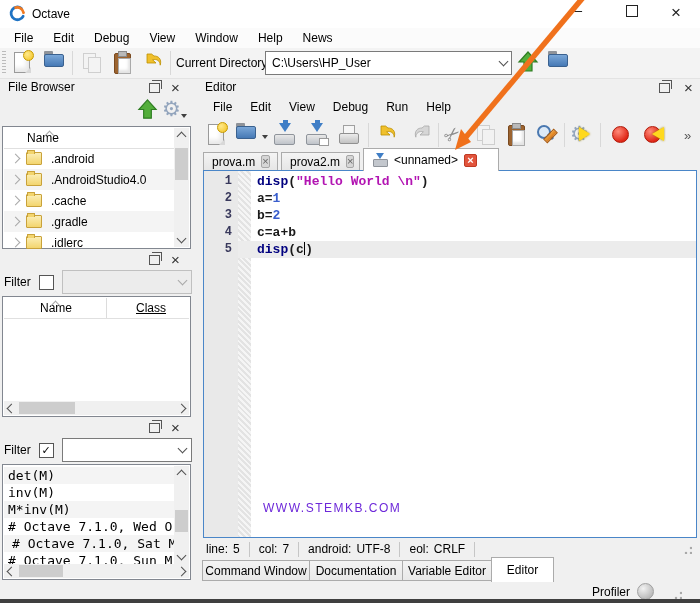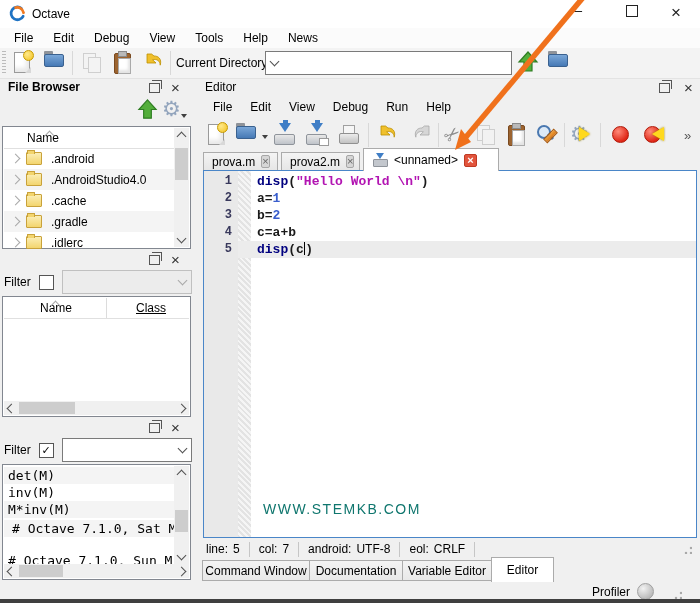--- a/index.html
+++ b/index.html
@@ -126,21 +126,21 @@
   .code-row.cur{background:#ececec;}
   .lnum{position:absolute;left:0;top:0;width:34px;height:17px;background:#e9e9e9;color:#39395c;font-family:"Liberation Mono",monospace;font-size:12px;font-weight:bold;text-align:right;box-sizing:border-box;padding:1px 6px 0 0;}
   .gutter-bg{position:absolute;left:0;top:0;width:34px;height:366px;background:#e9e9e9;}
   .fold-bg{position:absolute;left:34px;top:0;width:13px;height:366px;background:repeating-linear-gradient(45deg,#e3e3e3 0 2px,#f5f5f5 2px 4px);}
   .ctext{position:absolute;left:47px;top:0;padding:1px 0 0 6px;font-family:"Liberation Mono",monospace;font-size:13px;font-weight:600;white-space:pre;}
   .tok-kw{color:#00007f;}
   .tok-str{color:#b214b2;}
   .tok-num{color:#3a5fcd;}
   .tok-pl{color:#1a1a1a;}
   .caret-bar{display:inline-block;width:1.5px;height:13px;background:#000;vertical-align:-2px;}
-  #watermark{position:absolute;left:59px;top:330px;color:#0f766e;font-size:14px;letter-spacing:1.5px;}
+  #watermark{position:absolute;left:59px;top:330px;color:#6d28d9;font-size:12px;letter-spacing:1.5px;}
 
   
   #e-status{left:200px;top:538px;width:500px;height:22px;display:flex;align-items:center;gap:6px;padding-left:6px;box-sizing:border-box;}
   #e-status .grp{display:flex;align-items:center;gap:5px;}
   #e-status .vsep{width:1px;height:15px;background:#c6c6c6;margin:0 3px;}
   .grip-dots{width:9px;height:9px;background:
     radial-gradient(circle at 8px 8px,#a9a9a9 1.4px,transparent 1.6px),
     radial-gradient(circle at 8px 3px,#a9a9a9 1.4px,transparent 1.6px),
     radial-gradient(circle at 3px 8px,#a9a9a9 1.4px,transparent 1.6px);}
 
@@ -168,21 +168,21 @@
     <span class="abs winbtn" id="btn-min">–</span>
     <span class="abs winbtn" id="btn-max"><span class="sq"></span></span>
     <span class="abs winbtn" id="btn-close">×</span>
   </div>
 
   <div class="abs menubar" id="main-menubar">
       <span class="menu-item">File</span>
       <span class="menu-item">Edit</span>
       <span class="menu-item">Debug</span>
       <span class="menu-item">View</span>
-      <span class="menu-item">Tools</span>
+      <span class="menu-item">Window</span>
       <span class="menu-item">Help</span>
       <span class="menu-item">News</span>
     </div>
 
   <div class="abs" id="main-toolbar">
     <span class="grip-v"></span>
     <span class="tbtn" style="left:10px;"><span class="ic"><span class="pg"></span><span class="fold"></span><span class="pg-dot"></span></span></span>
     <span class="tbtn" style="left:42px;"><span class="ic"><span class="folder-blue"></span></span></span>
     <span class="tsep" style="left:72px;"></span>
     <span class="tbtn copy-ic" style="left:80px;opacity:.65;">
@@ -195,33 +195,34 @@
         <span class="sheet"></span>
       </span>
     <span class="tbtn" style="left:142px;">
       <svg class="undo" width="24" height="24" viewBox="0 0 24 24">
           <path d="M5 4 v9 h9 l-3.4-3.2 c4.5-1.2 7.4 1.2 7.6 5.4 2-6.6-2.4-9.4-6.2-9.2 L9.6 4 z"></path>
         </svg>
     </span>
     <span class="tsep" style="left:170px;"></span>
     <span class="abs" id="cd-label">Current Directory:</span>
     <span class="combo" style="left:265px;top:3px;width:245px;">
+      <span class="val">C:\Users\HP_User</span>
       <span class="dd">
           <span class="chev down"></span>
         </span>
     </span>
     <span class="tbtn" style="left:516px;">
       <svg class="green-up" width="24" height="24" viewBox="0 0 24 24">
           <path d="M12 2 L21 12 H16 V21 H8 V12 H3 Z" fill="#53ae3b" stroke="#2e7d22" stroke-width="1.2"></path>
         </svg>
     </span>
     <span class="tbtn" style="left:546px;"><span class="ic"><span class="folder-blue"></span></span></span>
   </div>
 
-  <div class="abs dock-head" style="left:0;top:78px;width:196px;font-weight:bold;">
+  <div class="abs dock-head" style="left:0;top:78px;width:196px;">
     <span class="dock-title">File Browser</span>
   </div>
   <span class="float-ic abs" style="left:149px;top:83px;"></span>
   <span class="close-x abs" style="left:171px;top:82px;">×</span>
 
   <span class="abs" style="left:136px;top:98px;">
     <svg width="23" height="23" viewBox="0 0 24 24">
         <path d="M12 2 L21 12 H16 V21 H8 V12 H3 Z" fill="#53ae3b" stroke="#2e7d22" stroke-width="1.2"></path>
       </svg>
   </span>
@@ -318,21 +319,21 @@
         </span>
     </span>
   </div>
 
   <div class="panel-box" style="left:2px;top:464px;width:187px;height:114px;">
     <div id="hist-rows">
         <div class="hist-row alt" style="top: 2px;">det(M)</div>
         <div class="hist-row" style="top: 19px;">inv(M)</div>
         <div class="hist-row alt" style="top: 36px;">M*inv(M)</div>
         <div class="hist-row" style="top: 53px;"># Octave 7.1.0, Wed O</div>
-        <div class="hist-row alt" style="top: 55px; padding-left: 8px;"># Octave 7.1.0, Sat M</div>
+        <div class="hist-row alt" style="top: 70px; padding-left: 8px;"># Octave 7.1.0, Sat M</div>
         <div class="hist-row" style="top: 87px;"># Octave 7.1.0, Sun M</div>
       </div>
     <div class="scroll-v" style="bottom:15px;">
       <span class="sb-btn" style="position:absolute;top:0;">
           <span class="chev up"></span>
         </span>
       <span class="thumb" style="position:absolute;left:1px;bottom:32px;width:13px;height:22px;"></span>
       <span class="sb-btn" style="position:absolute;bottom:0;">
           <span class="chev down"></span>
         </span>

